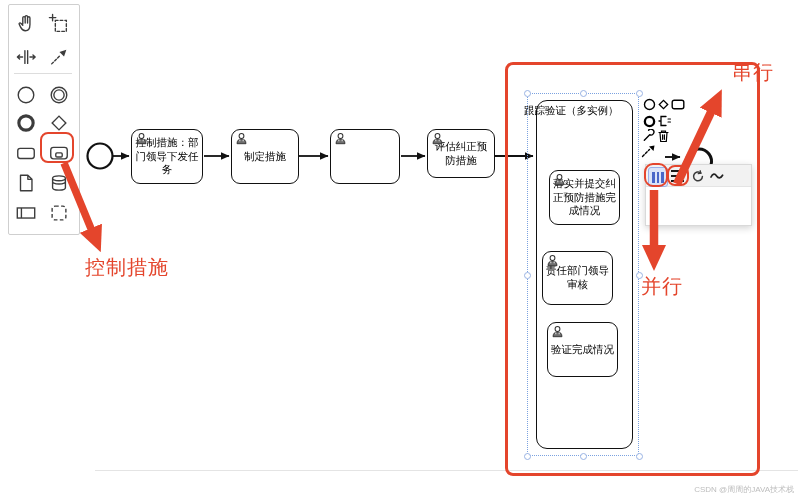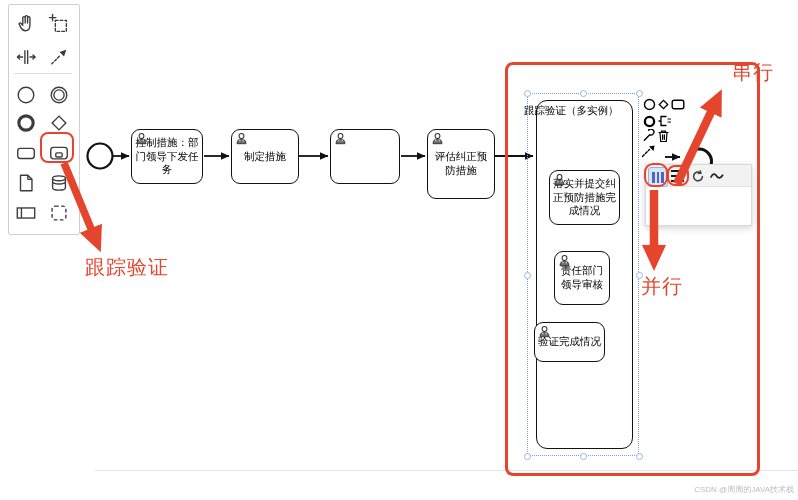--- a/index.html
+++ b/index.html
@@ -185,49 +185,49 @@
       </span>
     <span>制定措施</span>
   </div>
   <div class="task" style="left:330px;top:129px;width:70px;height:55px">
     <span class="uicon">
         <svg width="13" height="13">
           <use href="#icon-user"></use>
         </svg>
       </span>
   </div>
-  <div class="task" style="left:427px;top:129px;width:68px;height:70px">
+  <div class="task" style="left:427px;top:129px;width:68px;height:49px">
     <span class="uicon">
         <svg width="13" height="13">
           <use href="#icon-user"></use>
         </svg>
       </span>
     <span>评估纠正预防措施</span>
   </div>
 
   <div id="subprocess-box" class="abs"></div>
   <div id="subprocess-title" class="abs">跟踪验证（多实例）</div>
 
   <div class="task" style="left:549px;top:170px;width:71px;height:55px;z-index:8">
     <span class="uicon">
         <svg width="13" height="13">
           <use href="#icon-user"></use>
         </svg>
       </span>
     <span>落实并提交纠正预防措施完成情况</span>
   </div>
-  <div class="task" style="left:554px;top:251px;width:56px;height:54px;z-index:8">
+  <div class="task" style="left:542px;top:251px;width:71px;height:54px;z-index:8">
     <span class="uicon">
         <svg width="13" height="13">
           <use href="#icon-user"></use>
         </svg>
       </span>
     <span>责任部门领导审核</span>
   </div>
-  <div class="task" style="left:534px;top:322px;width:71px;height:40px;z-index:8">
+  <div class="task" style="left:547px;top:322px;width:71px;height:55px;z-index:8">
     <span class="uicon">
         <svg width="13" height="13">
           <use href="#icon-user"></use>
         </svg>
       </span>
     <span>验证完成情况</span>
   </div>
 
   <div id="selection-rect" class="abs"></div>
   <div class="handle" style="left:524px;top:90px"></div>
@@ -317,20 +317,20 @@
     <defs>
       <marker id="rh" markerUnits="userSpaceOnUse" markerWidth="26" markerHeight="24" refX="3" refY="12" orient="auto">
         <path d="M0,0 L26,12 L0,24 Z" fill="#e4452c"></path>
       </marker>
     </defs>
     <line x1="64" y1="163" x2="92" y2="231" stroke="#e4452c" stroke-width="7.5" marker-end="url(#rh)"></line>
     <line x1="677" y1="184" x2="712" y2="110" stroke="#e4452c" stroke-width="8.5" marker-end="url(#rh)"></line>
     <line x1="654" y1="190" x2="654" y2="248" stroke="#e4452c" stroke-width="8.5" marker-end="url(#rh)"></line>
   </svg>
 
-  <div class="red-label" style="left:85px;top:254px">跟踪验证</div>
+  <div class="red-label" style="left:85px;top:254px">控制措施</div>
   <div class="red-label" style="left:732px;top:59px">串行</div>
   <div class="red-label" style="left:641px;top:273px">并行</div>
 
   <div id="canvas-bottom-line" class="abs"></div>
   <div id="watermark" class="abs">CSDN @周周的JAVA技术栈</div>
 
 </div>
 
 </body></html>

